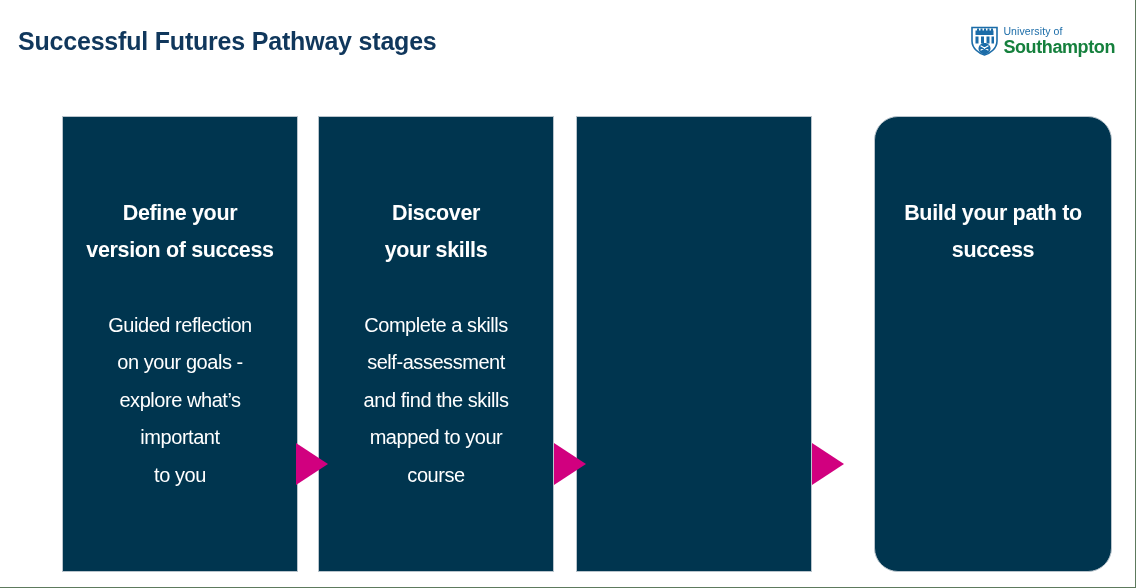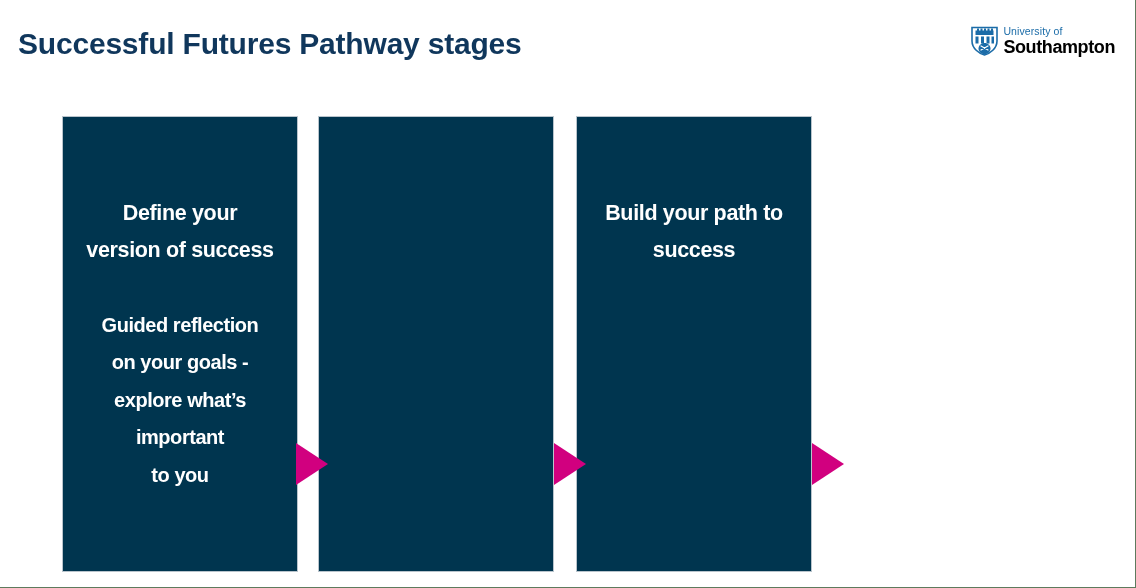--- a/index.html
+++ b/index.html
@@ -21,21 +21,21 @@
   
   .header {
     position: absolute;
     top: 0; left: 0; right: 0;
     height: 92px;
   }
   .page-title {
     position: absolute;
     left: 18px;
     top: 27px;
-    font-size: 30px;
+    font-size: 25px;
     font-weight: bold;
     color: #10375c;
     letter-spacing: -0.2px;
     white-space: nowrap;
   }
 
   
   .logo {
     position: absolute;
     right: 20px;
@@ -58,21 +58,21 @@
   }
   .logo-line1 {
     font-size: 10.5px;
     color: #1b6ca8;
     letter-spacing: 0.1px;
     margin-bottom: 1px;
   }
   .logo-line2 {
     font-size: 18px;
     font-weight: bold;
-    color: #000000;
+    color: #15803d;
     letter-spacing: -0.4px;
   }
 
   
   .cards {
     position: absolute;
     left: 62px;
     top: 116px;
     width: 896px;
     height: 456px;
@@ -85,39 +85,39 @@
     background: #00354f;
     border: 1px solid #b9c4cc;
     box-sizing: border-box;
     color: #ffffff;
     text-align: center;
     padding: 0 10px;
   }
   .card:nth-child(1) { left: 0px; }
   .card:nth-child(2) { left: 256px; }
   .card:nth-child(3) { left: 514px; }
-  .card:nth-child(4) { left: 741px; width: 238px; }
+  .card:nth-child(4) { left: 812px; width: 238px; border-radius: 24px; }
 
   .card-title {
     position: absolute;
     left: 8px;
     right: 8px;
     top: 78px;
     font-size: 21.5px;
     font-weight: bold;
     line-height: 1.72;
     letter-spacing: -0.35px;
   }
   .card-body {
     position: absolute;
     left: 6px;
     right: 6px;
     top: 190px;
     font-size: 20px;
-    font-weight: 700;
+    font-weight: 400;
     line-height: 1.87;
     letter-spacing: -0.45px;
   }
 
   
   .arrow {
     position: absolute;
     top: 326px;
     width: 32px;
     height: 44px;
@@ -158,20 +158,24 @@
   </div>
 </div>
 
 <div class="cards">
 
   <div class="card">
     <div class="card-title">Define your<br>version of success</div>
     <div class="card-body">Guided reflection<br>on your goals -<br>explore what’s<br>important<br>to you</div>
   </div>
 
+  <div class="card">
+    <div class="card-title">Discover<br>your skills</div>
+    <div class="card-body">Complete a skills<br>self-assessment<br>and find the skills<br>mapped to your<br>course</div>
+  </div>
 
   <div class="card">
   </div>
 
   <div class="card">
     <div class="card-title">Build your path to<br>success</div>
   </div>
 
   <div class="arrow arrow-1">
     <svg viewBox="0 0 32 44" xmlns="http://www.w3.org/2000/svg" aria-hidden="true">

